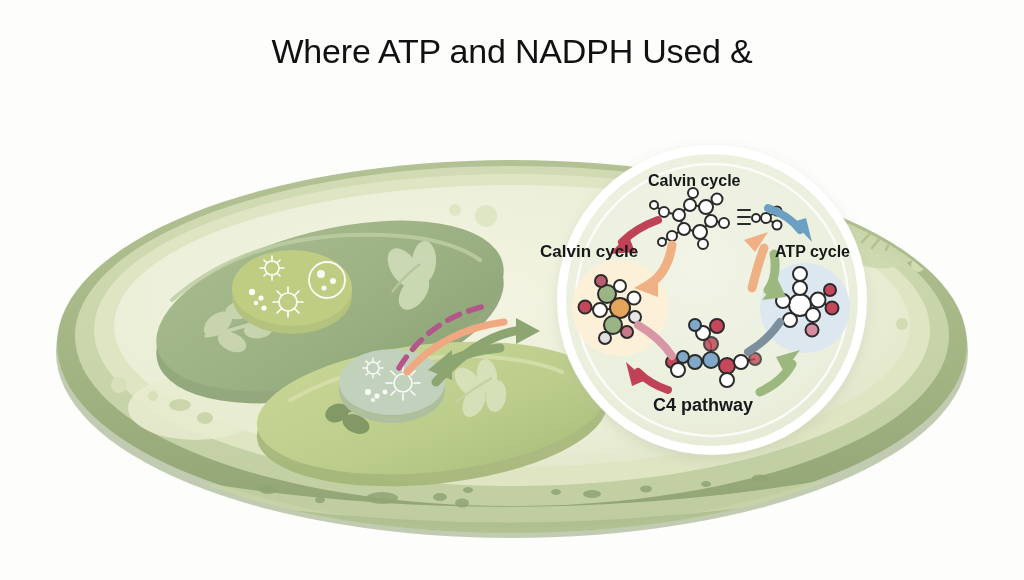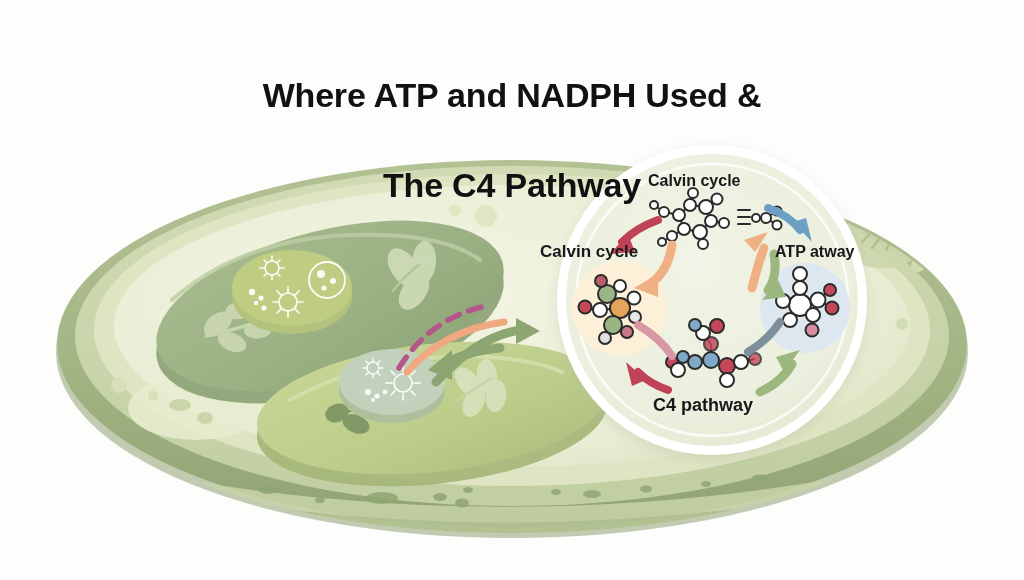--- a/index.html
+++ b/index.html
@@ -23,26 +23,25 @@
     position: absolute;
     left: 0;
     top: 28px;
     width: 1024px;
     text-align: center;
     z-index: 40;
     pointer-events: none;
   }
   .title-line {
     font-family: "Liberation Sans", sans-serif;
-    font-weight: bold;
+    font-weight: normal;
     font-size: 34px;
     line-height: 46px;
     letter-spacing: -0.2px;
     color: #111111;
-    margin-top: 44px;
   }
   #scene-svg {
     position: absolute;
     left: 0;
     top: 0;
     width: 1024px;
     height: 580px;
   }
   .inset-label {
     position: absolute;
@@ -57,21 +56,20 @@
   #label-right  { left: 775px; top: 243px; font-size: 16px; }
   #label-bottom { left: 653px; top: 395px; font-size: 18px; }
 </style>
 </head>
 <body>
 
 <div id="stage">
 
   <div id="title-block">
     <div class="title-line">Where ATP and NADPH Used &amp;</div>
-    <div class="title-line">The C4 Pathway</div>
   </div>
 
   <svg id="scene-svg" viewBox="0 0 1024 580">
     <defs>
       <radialGradient id="gCyto" cx="42%" cy="40%" r="72%">
         <stop offset="0%" stop-color="#f3f4e2"></stop>
         <stop offset="70%" stop-color="#eaeed6"></stop>
         <stop offset="100%" stop-color="#dde4c4"></stop>
       </radialGradient>
       <linearGradient id="gWallOuter" x1="0" y1="0" x2="0" y2="1">
@@ -474,16 +472,16 @@
             <path d="M 760 392 Q 782 382 792 364" stroke="#9cb87f" stroke-width="9" fill="none" stroke-linecap="round"></path>
             <path d="M 784 372 L 800 350 L 776 357 Z" fill="#9cb87f"></path>
           </g>
         </g>
       </g>
     </g>
   </svg>
 
   <div class="inset-label" id="label-top">Calvin cycle</div>
   <div class="inset-label" id="label-left">Calvin cycle</div>
-  <div class="inset-label" id="label-right">ATP atway</div>
+  <div class="inset-label" id="label-right">ATP cycle</div>
   <div class="inset-label" id="label-bottom">C4 pathway</div>
 
 </div>
 
 </body></html>

